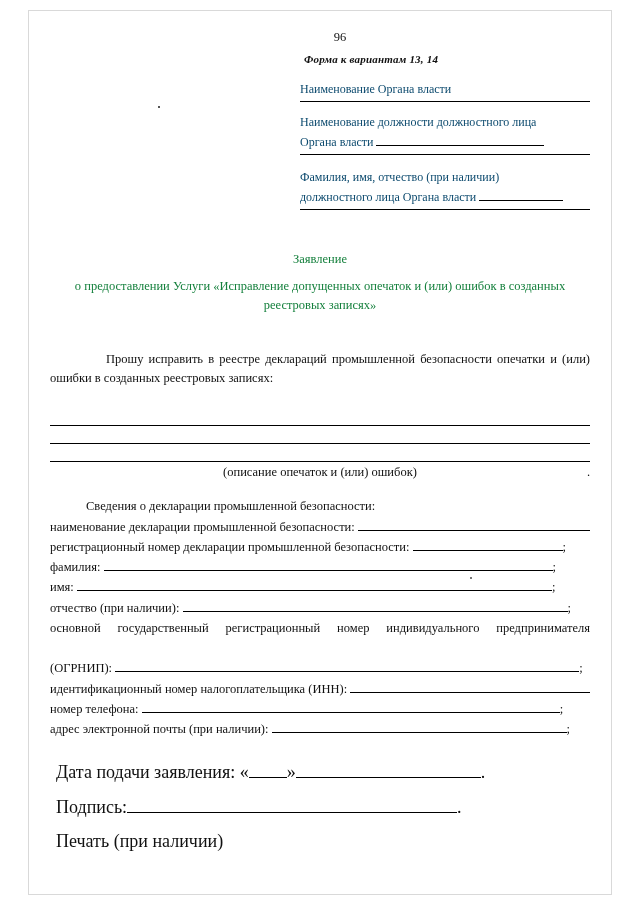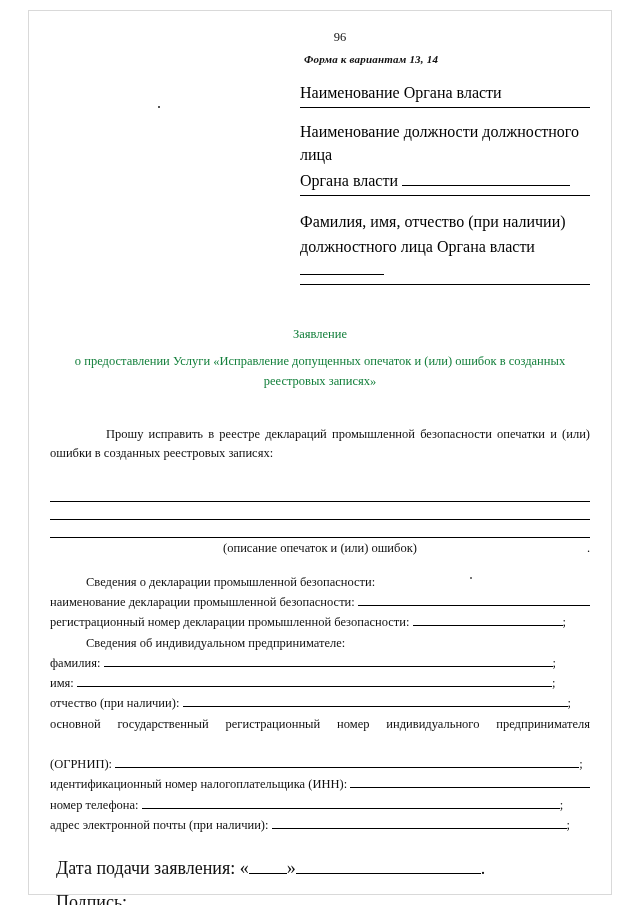--- a/index.html
+++ b/index.html
@@ -47,22 +47,22 @@
     font-size: 11px;
     font-weight: bold;
     font-style: italic;
     color: #111;
     margin-bottom: 16px;
     letter-spacing: 0.2px;
   }
   .header-block {
     margin-left: 250px;
     width: 290px;
-    font-size: 16px;
-    color: #000000;
+    font-size: 12px;
+    color: #0c4a6e;
   }
   .hdr-line {
     margin-bottom: 2px;
     line-height: 1.45;
   }
   .rule {
     border-bottom: 1px solid #000;
     height: 0;
     margin-top: 3px;
     margin-bottom: 12px;
@@ -247,23 +247,20 @@
       <div class="f-row">
         <span class="f-label">наименование декларации промышленной безопасности:</span>
         <span class="f-fill" style="width:235px"></span>
       </div>
 
       <div class="f-row">
         <span class="f-label">регистрационный номер декларации промышленной безопасности:</span>
         <span class="f-fill" style="width:150px"></span><span class="f-end">;</span>
       </div>
 
-      <div class="f-row indent-row">
-        <span class="f-label">Сведения об индивидуальном предпринимателе:</span>
-      </div>
 
       <div class="f-row">
         <span class="f-label">фамилия:</span>
         <span class="f-fill" style="width:449px"></span><span class="f-end">;</span>
       </div>
 
       <div class="f-row">
         <span class="f-label">имя:</span>
         <span class="f-fill" style="width:475px"></span><span class="f-end">;</span>
       </div>

